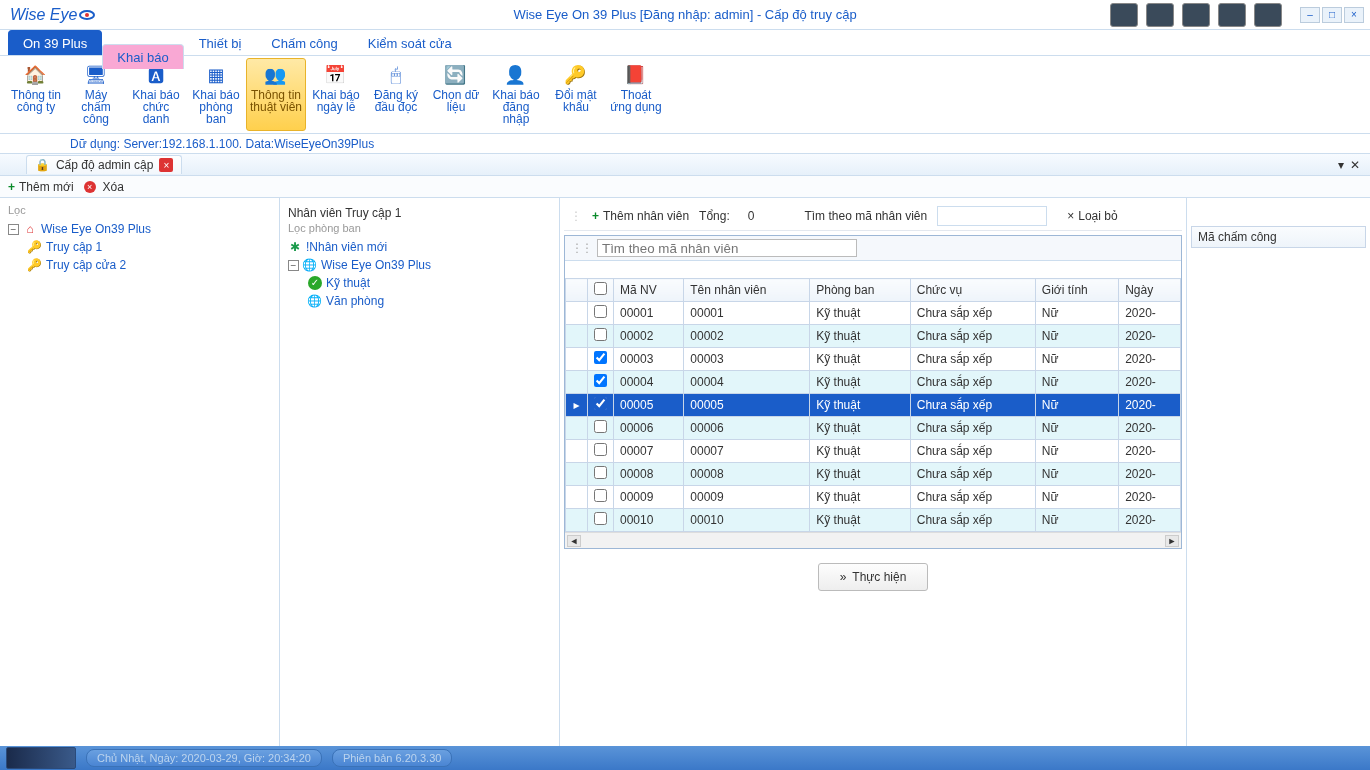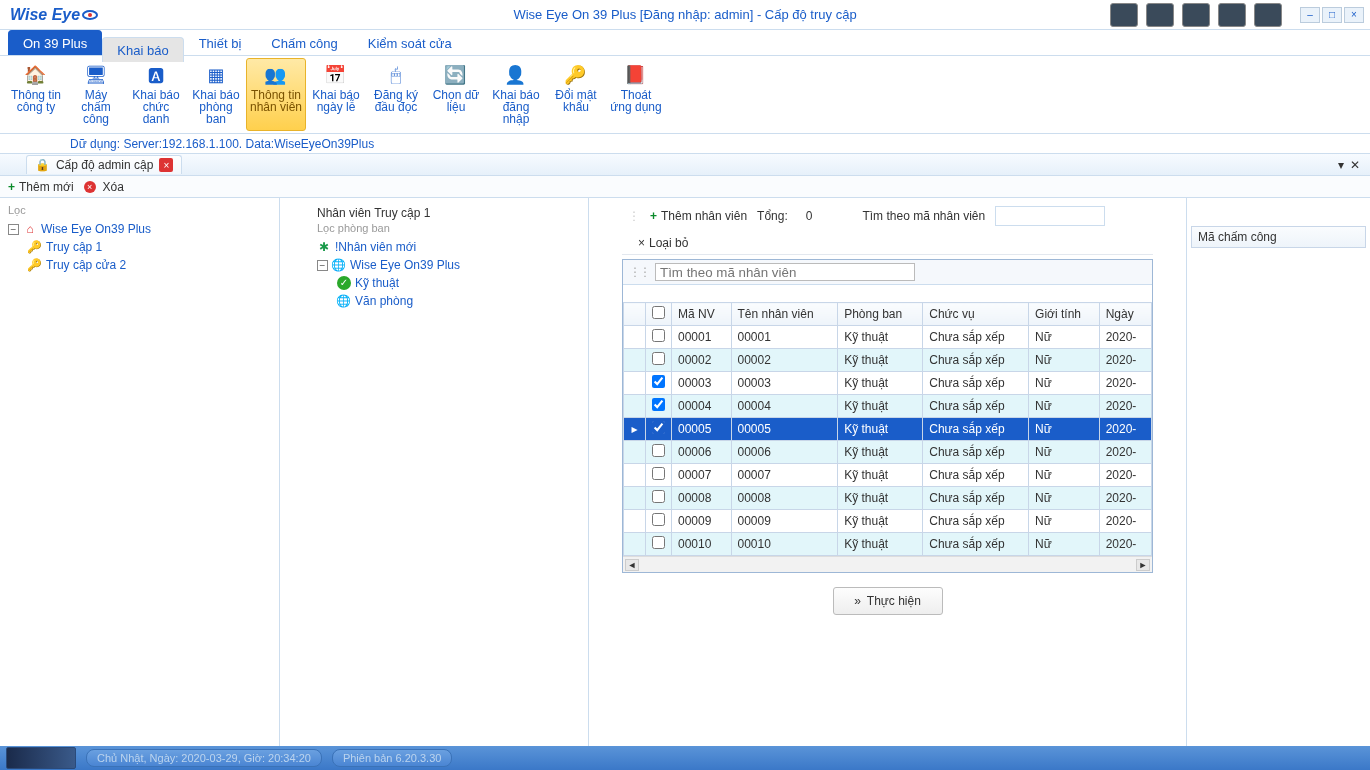--- a/index.html
+++ b/index.html
@@ -1,33 +1,33 @@
 <!DOCTYPE html>
 <html><head>
 <meta charset="utf-8">
 <style>
 * { box-sizing: border-box; margin: 0; padding: 0; }
 body { font-family: "Segoe UI", Tahoma, sans-serif; font-size: 12px; background: #fff; color: #333; overflow: hidden; width: 1370px; height: 770px; }
 
 
 .titlebar { height: 30px; background: #fff; border-bottom: 1px solid #cde; display: flex; align-items: center; position: relative; }
-.logo-box { display: flex; align-items: center; padding: 0 10px; color: #1a5dc9; font-weight: bold; font-style: italic; font-size: 16px; }
+.logo-box { display: flex; align-items: center; padding: 0 10px; color: #1a5dc9; font-weight: normal; font-style: italic; font-size: 16px; }
 .logo-box .eye { display:inline-block; width:16px; height:10px; border:2px solid #1a5dc9; border-radius:50%; margin-left:2px; position:relative; }
 .logo-box .eye::after { content:""; position:absolute; width:4px;height:4px;background:#d33;border-radius:50%;top:1px;left:4px; }
 .title-text { position:absolute; left:50%; transform:translateX(-50%); color:#1a5dc9; font-size:13px; }
 .title-devices { margin-left:auto; display:flex; gap:8px; padding-right:6px; align-items:center;}
 .device-ico { width:28px;height:24px;background:#3a4a5a;border-radius:3px;display:inline-block;border:1px solid #888; }
 .winbtns { display:flex; gap:2px; margin-left:10px;}
 .winbtn { width:20px;height:16px;border:1px solid #bcd;background:#eaf2fa;font-size:10px;display:flex;align-items:center;justify-content:center;cursor:pointer; color:#1a5dc9;}
 
 
 .menubar { height:26px; background:#fff; display:flex; padding-left:8px; border-bottom:1px solid #cde;}
 .menutab { padding:5px 14px; color:#1a5dc9; cursor:pointer; border:1px solid transparent; border-bottom:none; border-radius:4px 4px 0 0; font-size:13px;}
 .menutab.first { background:#1a5dc9;color:#fff; border-color:#1a5dc9;}
-.menutab.active { background:#e5e5e5;color:#1a5dc9;border-color:#cde; position:relative;top:7px;}
+.menutab.active { background:#f9a8d4;color:#1a5dc9;border-color:#cde; position:relative;top:14px;}
 
 
 .ribbon { height:78px; background:#fff; border-bottom:1px solid #cde; display:flex; padding:2px 6px; gap:0;}
 .ribbon-btn { width:60px; display:flex; flex-direction:column; align-items:center; justify-content:flex-start; padding:4px 2px; cursor:pointer; color:#1a5dc9; text-align:center; border:1px solid transparent; border-radius:3px;}
 .ribbon-btn.active { background:linear-gradient(#ffe9a6,#ffd04d); border-color:#e8b32a;}
 .ribbon-ico { width:24px;height:24px;margin-bottom:2px;display:flex;align-items:center;justify-content:center;font-size:18px;}
 .ribbon-lbl { font-size:12px; line-height:12px; color:#1a5dc9;}
 .ribbon-btn.active .ribbon-lbl{ color:#7a5200;}
 
 
@@ -39,21 +39,21 @@
 .doctab .xred { width:14px;height:14px;background:#d33;color:#fff;font-size:10px;display:flex;align-items:center;justify-content:center;border-radius:2px;cursor:pointer;}
 .doctab-right { margin-left:auto; display:flex; gap:6px; color:#333; font-size:12px; padding-right:4px;}
 .doctab-right span{cursor:pointer;}
 
 
 .subtoolbar { height:22px;background:#fafcfe;border-bottom:1px solid #cde;display:flex;align-items:center;gap:10px;padding:0 8px; color:#333;}
 .subtoolbar .plus{color:#0a8a2a;font-weight:bold;}
 .subtoolbar .xcirc{display:inline-block;width:12px;height:12px;border-radius:50%;background:#d33;color:#fff;font-size:9px;line-height:12px;text-align:center;margin-right:3px;}
 
 
-.main { display:flex; height:calc(770px - 30px - 26px - 78px - 20px - 22px - 22px - 24px);gap:29px; }
+.main { display:flex; height:calc(770px - 30px - 26px - 78px - 20px - 22px - 22px - 24px); }
 .col-left { width:280px; border-right:1px solid #cde; padding:6px 8px; overflow:auto;}
 .col-mid { width:280px; border-right:1px solid #cde; padding:6px 4px; overflow:hidden; display:flex;flex-direction:column;}
 .col-right { flex:1; padding:4px; overflow:auto; position:relative;}
 .col-far { width:184px; border-left:1px solid #cde; padding:6px 4px;}
 
 .sec-label { color:#999; font-size:11px; margin-bottom:4px;}
 .tree { font-size:12px; }
 .tree-node { display:flex; align-items:center; gap:4px; padding:2px 0; cursor:pointer;}
 .tree-exp { width:11px;height:11px;border:1px solid #888;font-size:10px;line-height:9px;text-align:center;color:#555;}
 .tree-ico { width:14px;height:14px;display:inline-flex;align-items:center;justify-content:center;font-size:12px;}
@@ -142,21 +142,21 @@
     <div class="ribbon-btn">
       <div class="ribbon-ico">🅰</div>
       <div class="ribbon-lbl">Khai báo chức danh</div>
     </div>
     <div class="ribbon-btn">
       <div class="ribbon-ico">▦</div>
       <div class="ribbon-lbl">Khai báo phòng ban</div>
     </div>
     <div class="ribbon-btn active">
       <div class="ribbon-ico">👥</div>
-      <div class="ribbon-lbl">Thông tin nhân viên</div>
+      <div class="ribbon-lbl">Thông tin thuật viên</div>
     </div>
     <div class="ribbon-btn">
       <div class="ribbon-ico">📅</div>
       <div class="ribbon-lbl">Khai báo ngày lễ</div>
     </div>
     <div class="ribbon-btn">
       <div class="ribbon-ico">🖱</div>
       <div class="ribbon-lbl">Đăng ký đầu đọc</div>
     </div>
     <div class="ribbon-btn">

